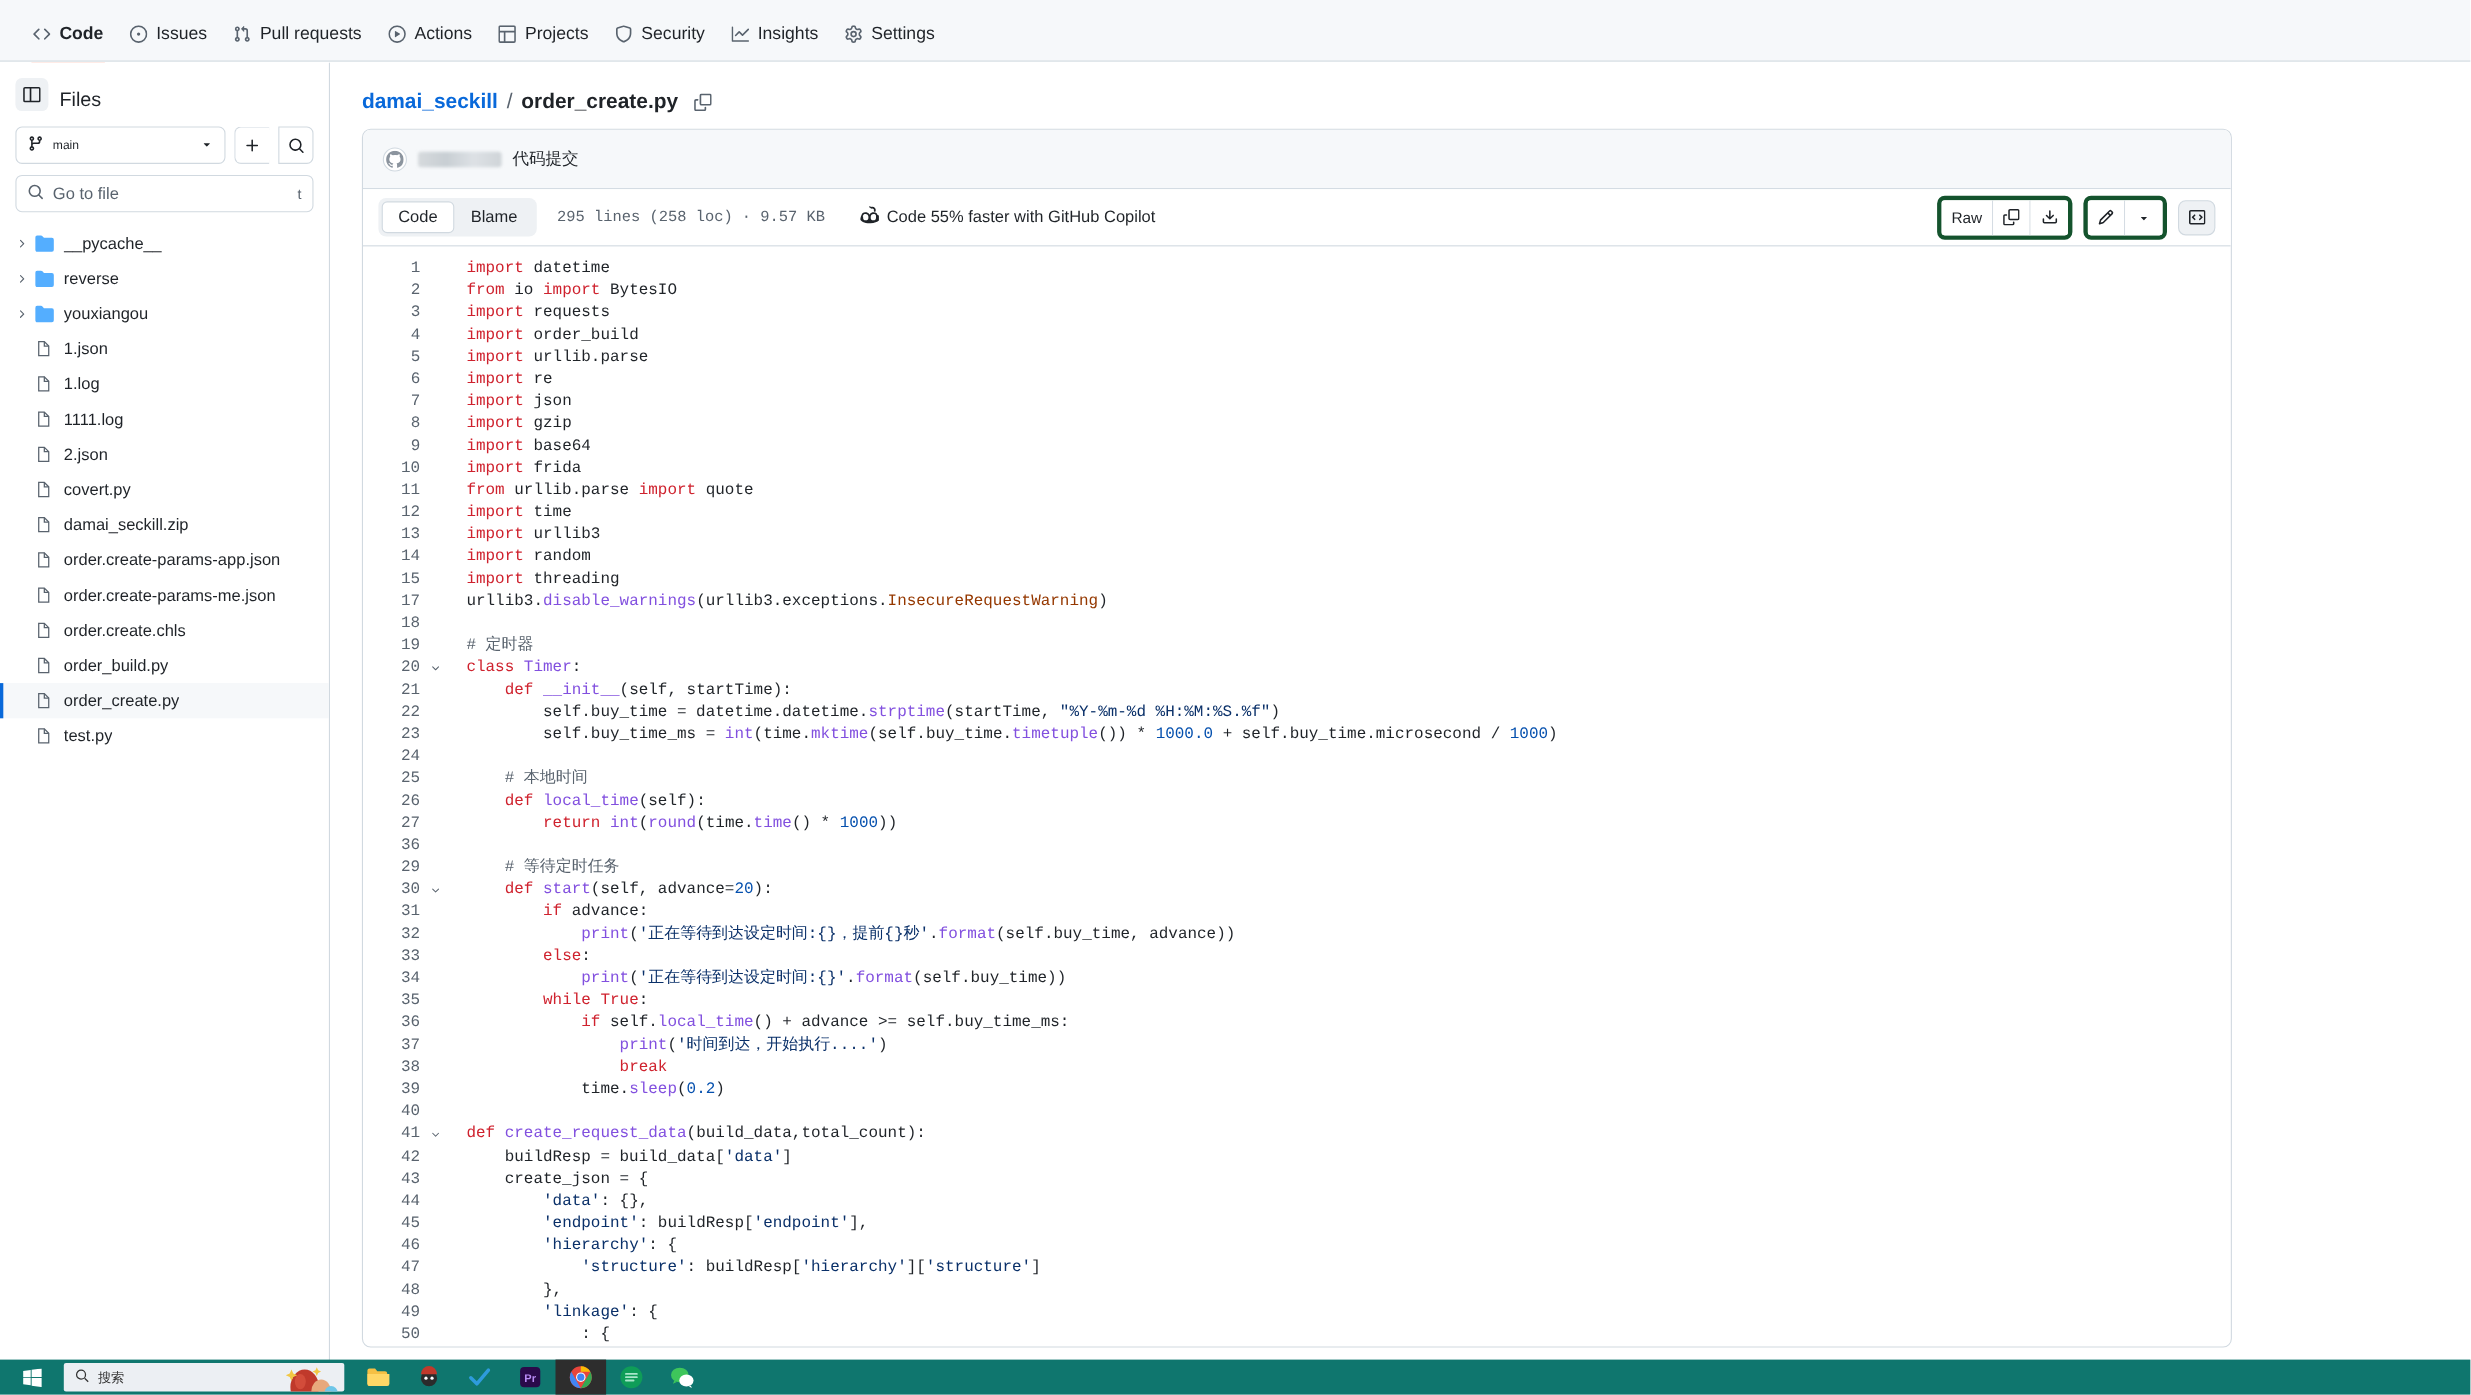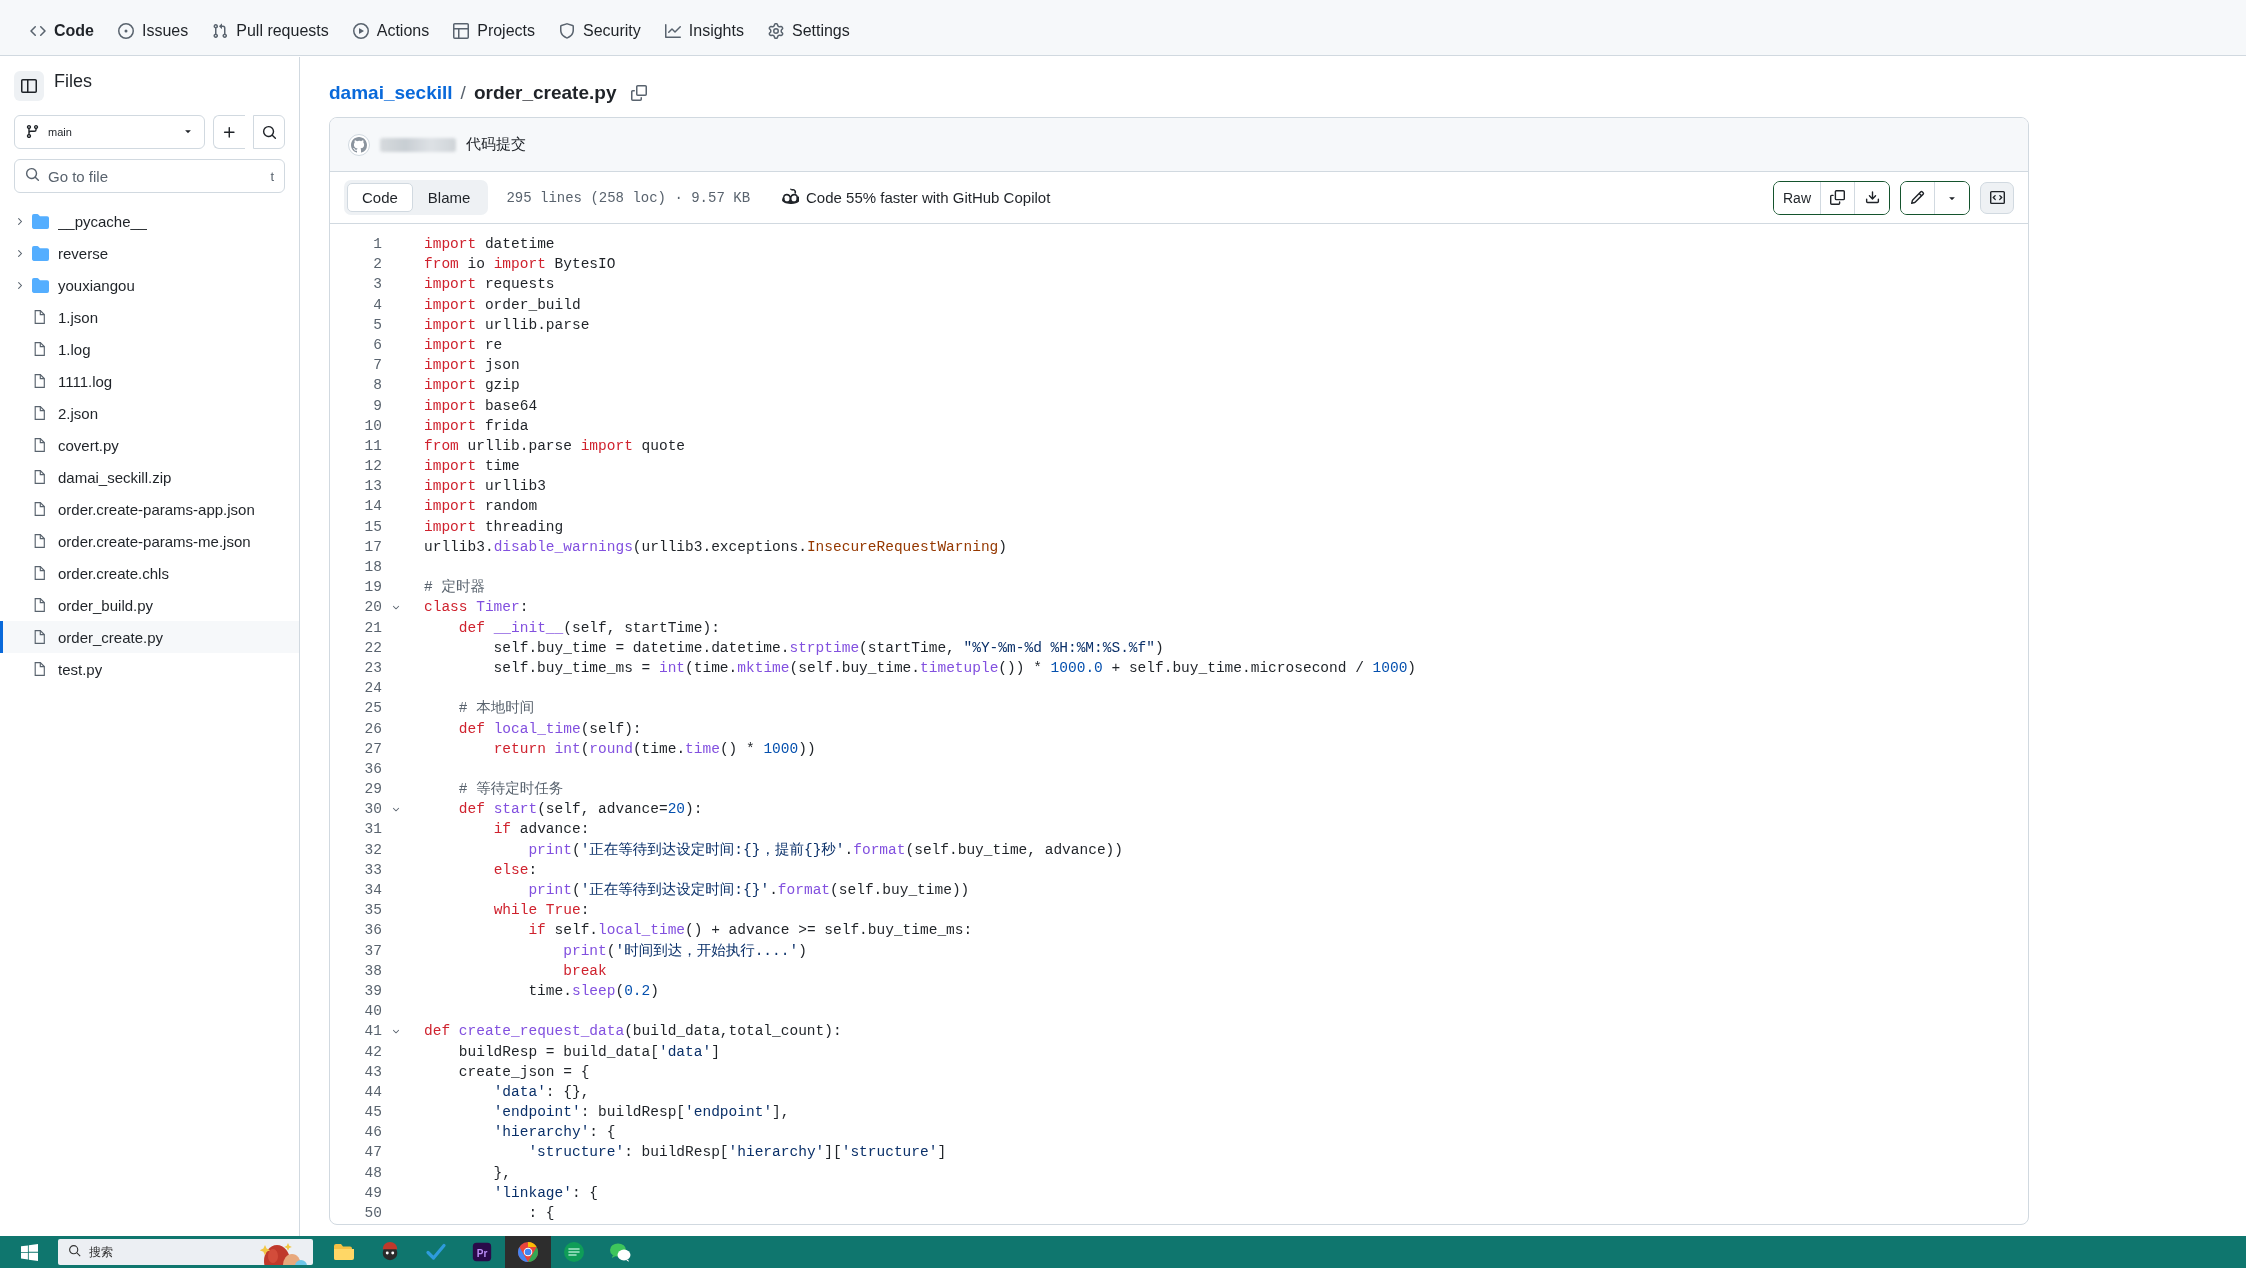--- a/index.html
+++ b/index.html
@@ -38,21 +38,21 @@
   .nav-icon svg { display: block; }
 
   
   #filetree {
     position: absolute; left: 0; top: 57px; width: 300px; height: 1211px;
     background: #ffffff;
     border-right: 1px solid #d1d9e0;
     padding: 0;
   }
   #ft-header {
-    display: flex; align-items: flex-start; gap: 10px;
+    display: flex; align-items: flex-end; gap: 10px;
     padding: 14px 14px 10px 14px;
   }
   #ft-toggle {
     width: 30px; height: 30px; border-radius: 6px;
     background: #eef1f4;
     display: flex; align-items: center; justify-content: center;
     cursor: pointer; color: #1f2328;
   }
   #ft-title { font-size: 18px; color: #1f2328; font-weight: 400; }
 
@@ -151,21 +151,21 @@
   .seg-btn.active { background: #fff; border-color: #d1d9e0; }
   #file-meta {
     margin-left: 18px; font-size: 14px; color: #59636e;
     font-family: "Liberation Mono", monospace;
   }
   #copilot-cta {
     margin-left: 32px; display: flex; align-items: center; gap: 7px;
     font-size: 15px; color: #1f2328; cursor: pointer; font-weight: 500;
   }
   #toolbar-right { margin-left: auto; display: flex; align-items: center; gap: 10px; }
-  .btn-group { display: flex; border: 1px solid #14532d; border-radius: 7px; overflow: hidden; }
+  .btn-group { display: flex; border: 4px solid #14532d; border-radius: 7px; overflow: hidden; }
   .tb-btn {
     height: 32px; min-width: 34px; padding: 0 9px; background: #fff;
     display: flex; align-items: center; justify-content: center;
     font-size: 14px; color: #1f2328; cursor: pointer;
     border-right: 1px solid #d1d9e0;
   }
   .tb-btn:last-child { border-right: none; }
   .tb-solo {
     height: 32px; width: 34px; border: 1px solid #d1d9e0; border-radius: 7px;
     background: #eef1f4; display: flex; align-items: center; justify-content: center;

